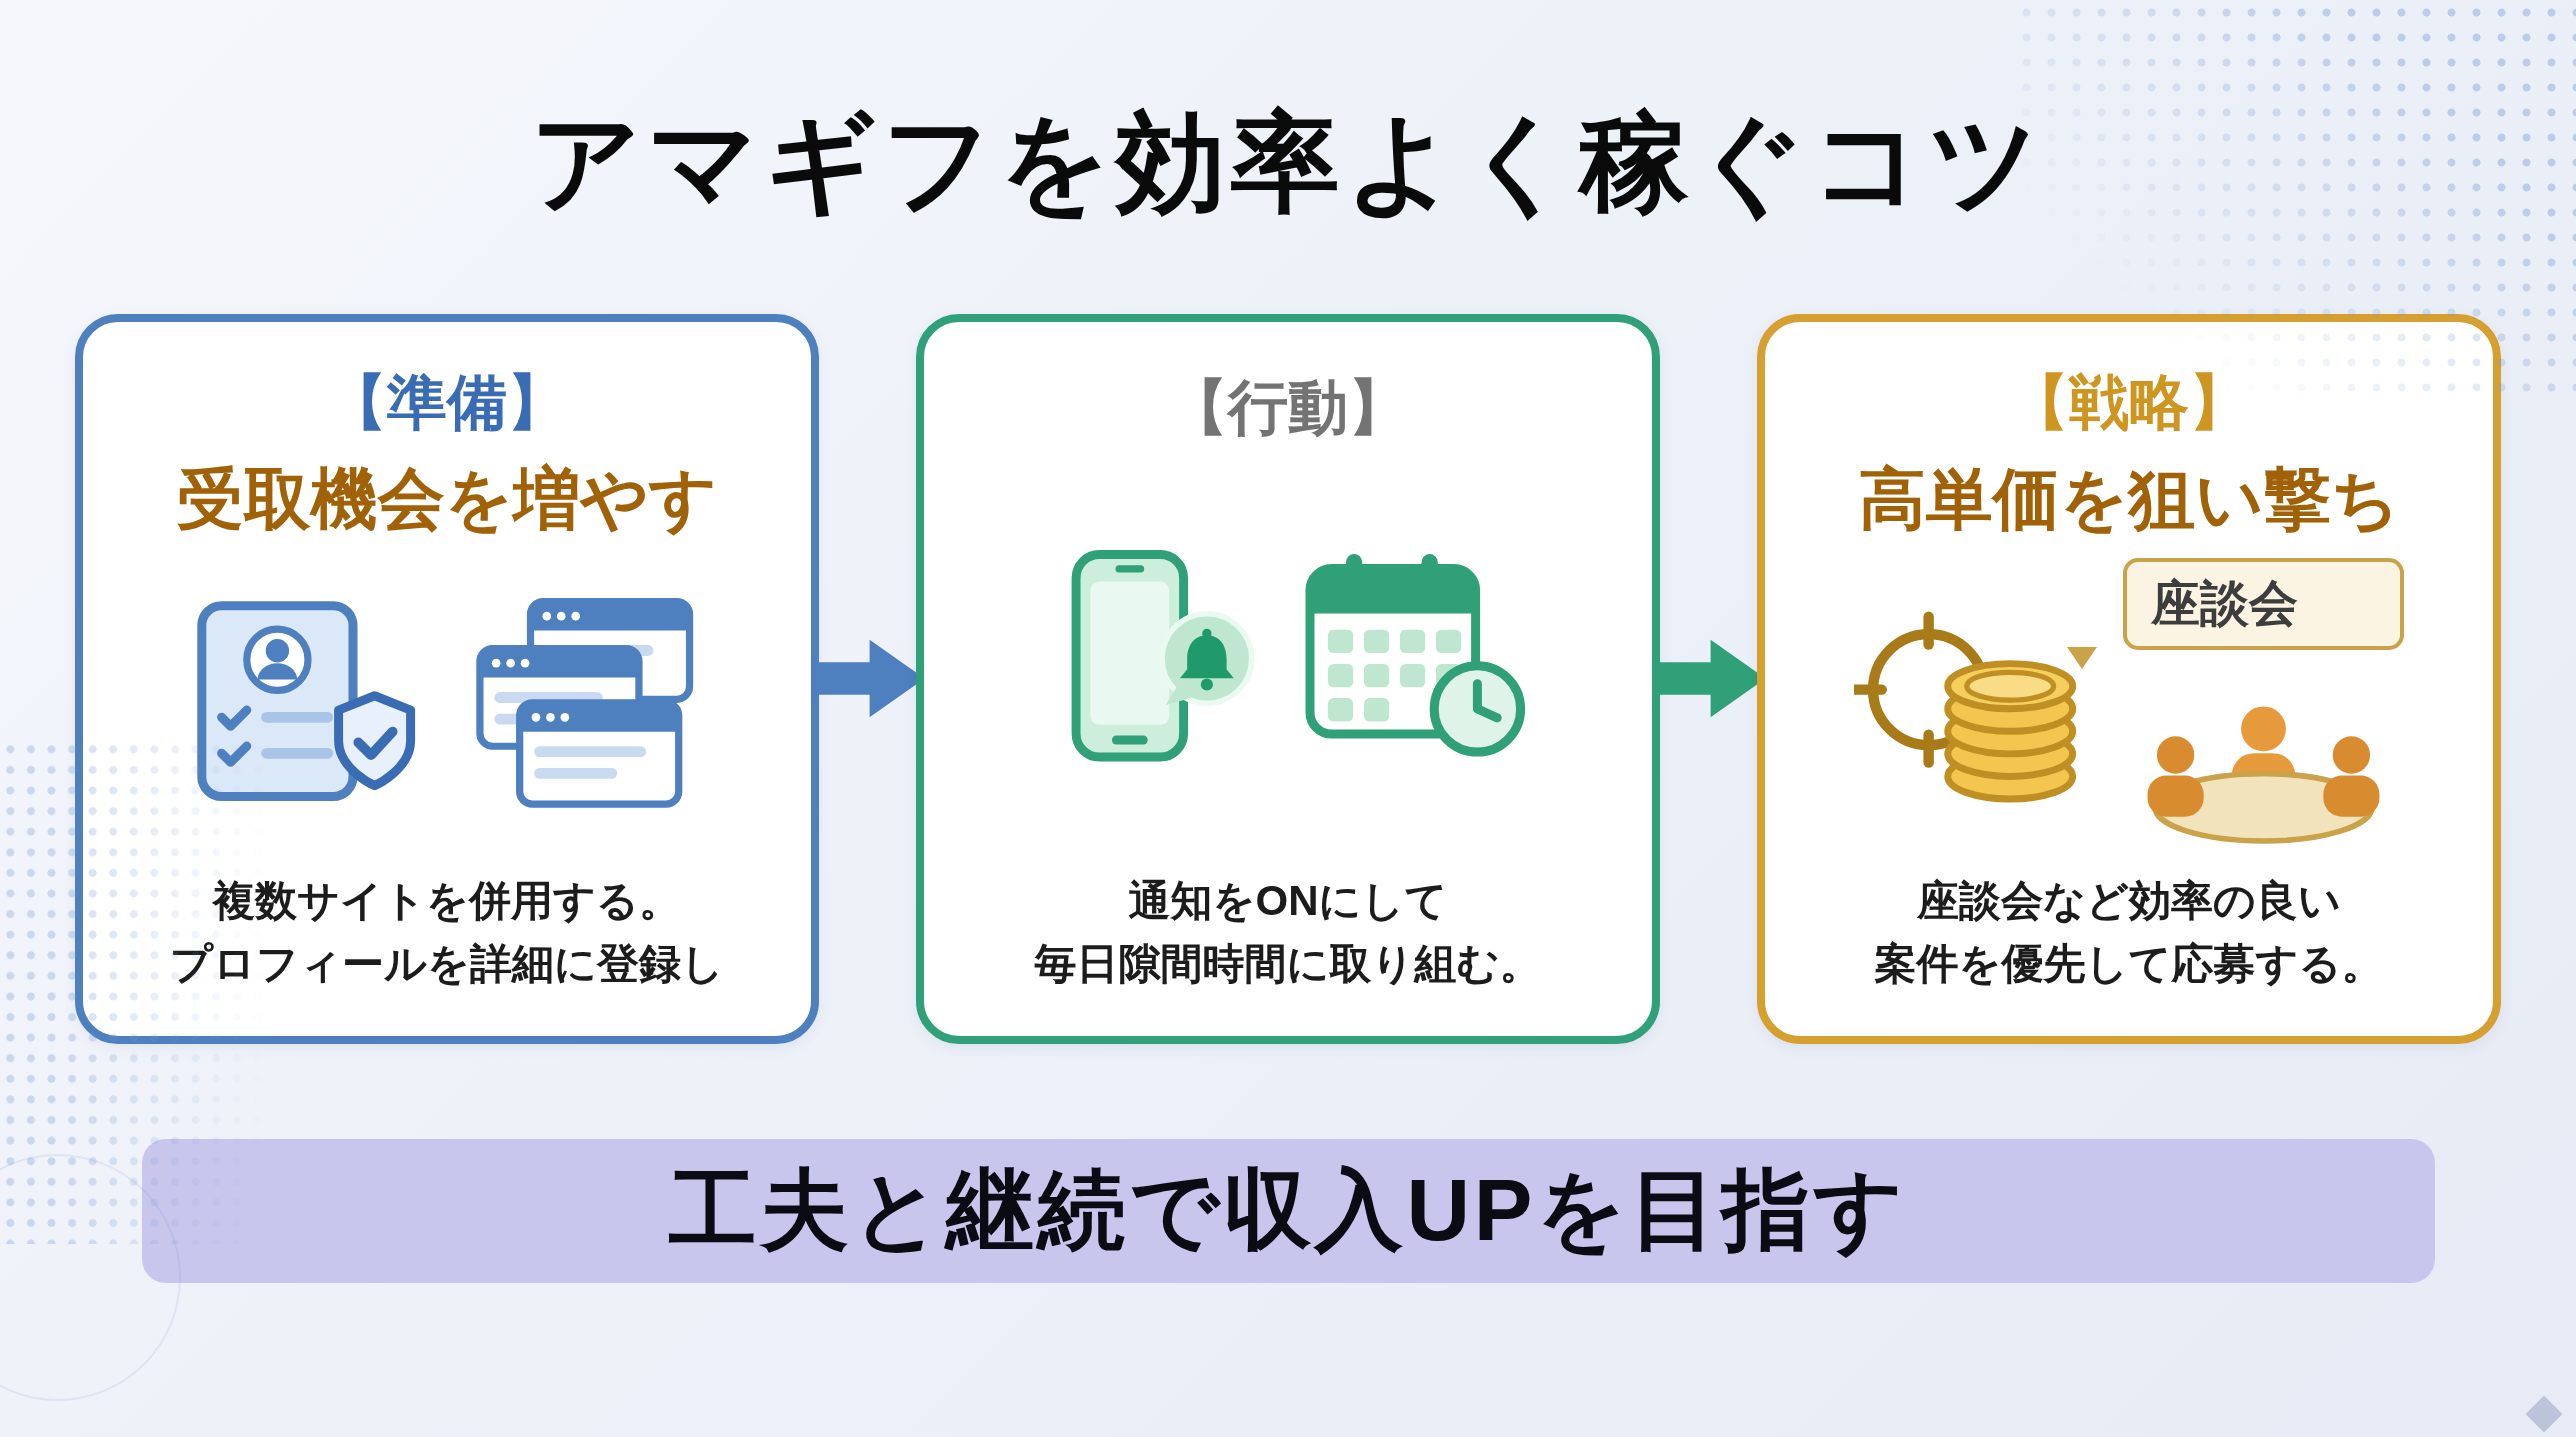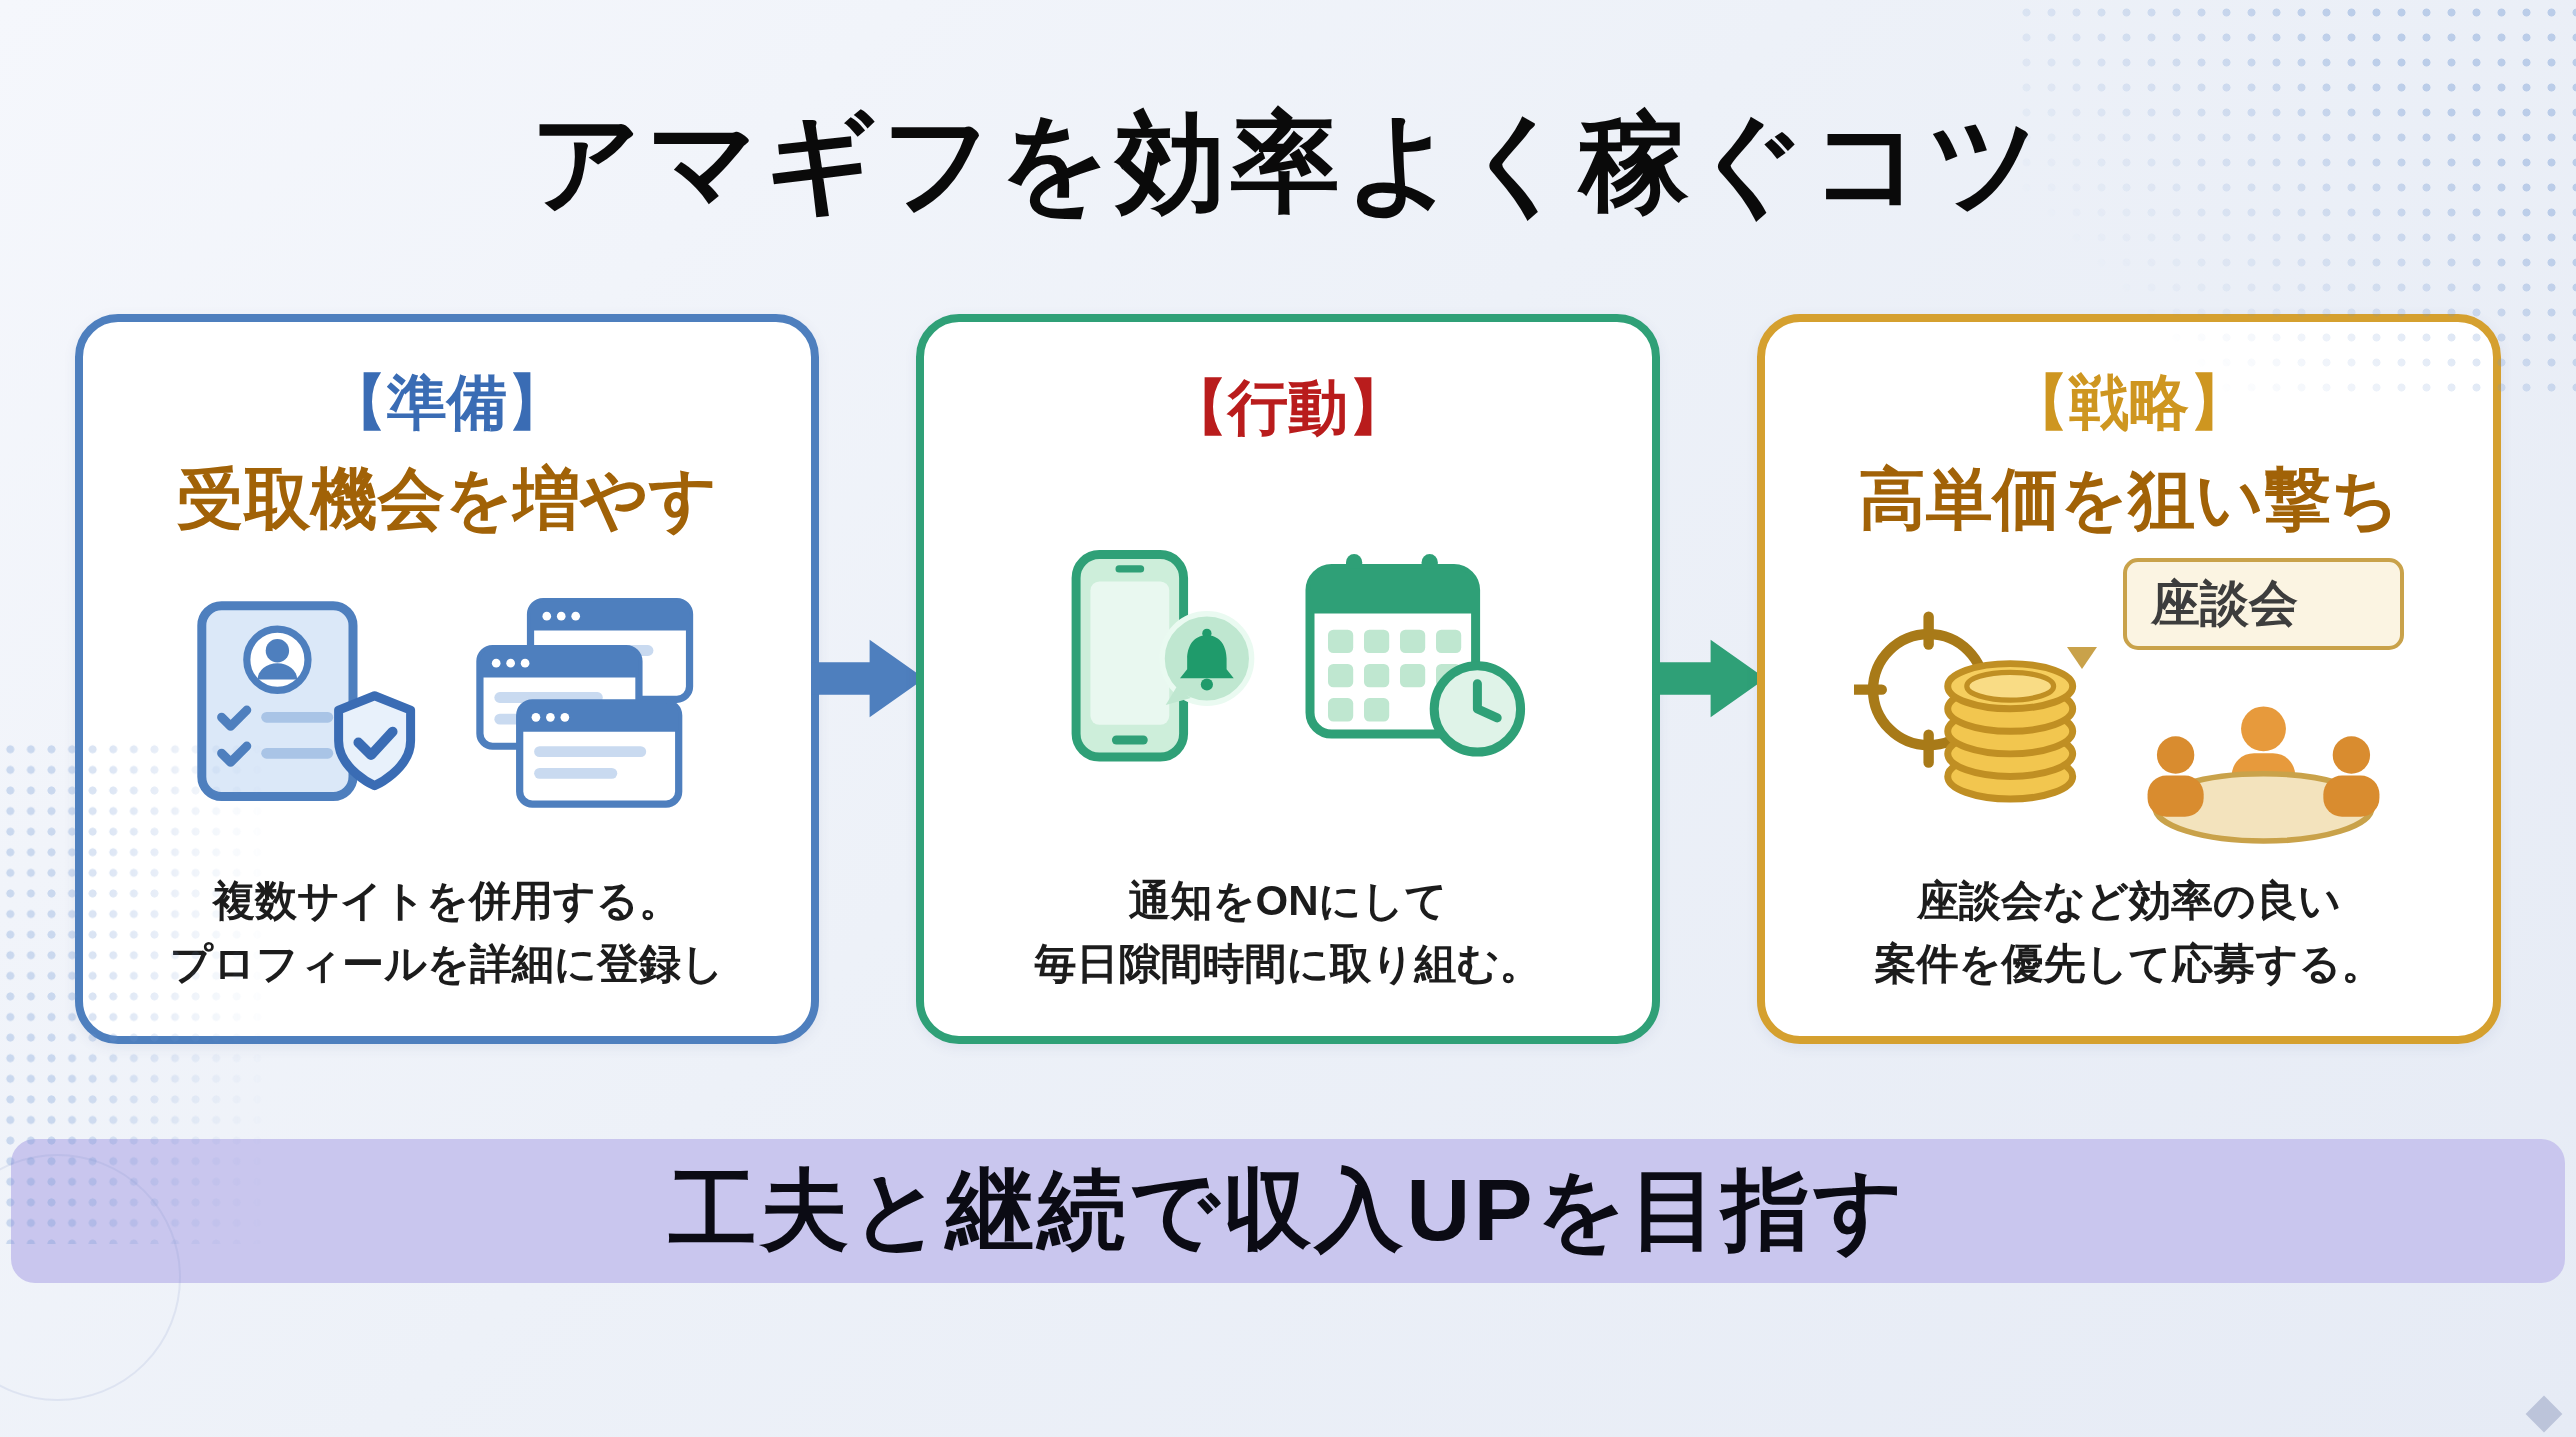--- a/index.html
+++ b/index.html
@@ -61,21 +61,21 @@
     border-radius:43px;
     padding:34px 26px 28px;
     display:flex;flex-direction:column;align-items:center;
     box-shadow:0 3.7px 13px rgba(60,80,130,.08);
   }
   .card-blue{border:8.4px solid #4E7FBE;}
   .card-green{border:8.4px solid #2FA077;}
   .card-gold{border:8.4px solid #D5A02F;}
   .card-tag{font-size:60px;font-weight:900;margin-top:7.5px;}
   .card-blue  .card-tag{color:#3A6CB4;}
-  .card-green .card-tag{color:#b91c1c;margin-top:12px;}
+  .card-green .card-tag{color:#737373;margin-top:12px;}
   .card-gold  .card-tag{color:#CE9620;}
   .card-heading{font-size:67px;font-weight:900;color:#a16207;margin-top:9.4px;white-space:nowrap;}
   .icon-row{
     flex:1;display:flex;align-items:center;justify-content:center;gap:26px;
     width:100%;
   }
   .card-caption{font-size:42px;font-weight:800;color:#1c1c1c;line-height:1.5;text-align:center;margin-bottom:13px;white-space:nowrap;}
 
   .arrow-wrap{
     width:97px;display:flex;align-items:center;justify-content:center;
@@ -93,21 +93,21 @@
   }
   .speech-tail{
     width:0;height:0;margin-top:-3.7px;margin-left:-56px;
     border-left:15px solid transparent;border-right:15px solid transparent;
     border-top:22.5px solid #C9A24A;
   }
 
   
   .banner{
     margin:95px auto 0;
-    width:2554px;height:144px;
+    width:2293px;height:144px;
     background:#C9C6EE;
     border-radius:24px;
     display:flex;align-items:center;justify-content:center;
   }
   .banner-text{
     font-size:88px;font-weight:900;color:#0b0b14;letter-spacing:3.7px;
   }
 </style>
 </head>
 <body>

